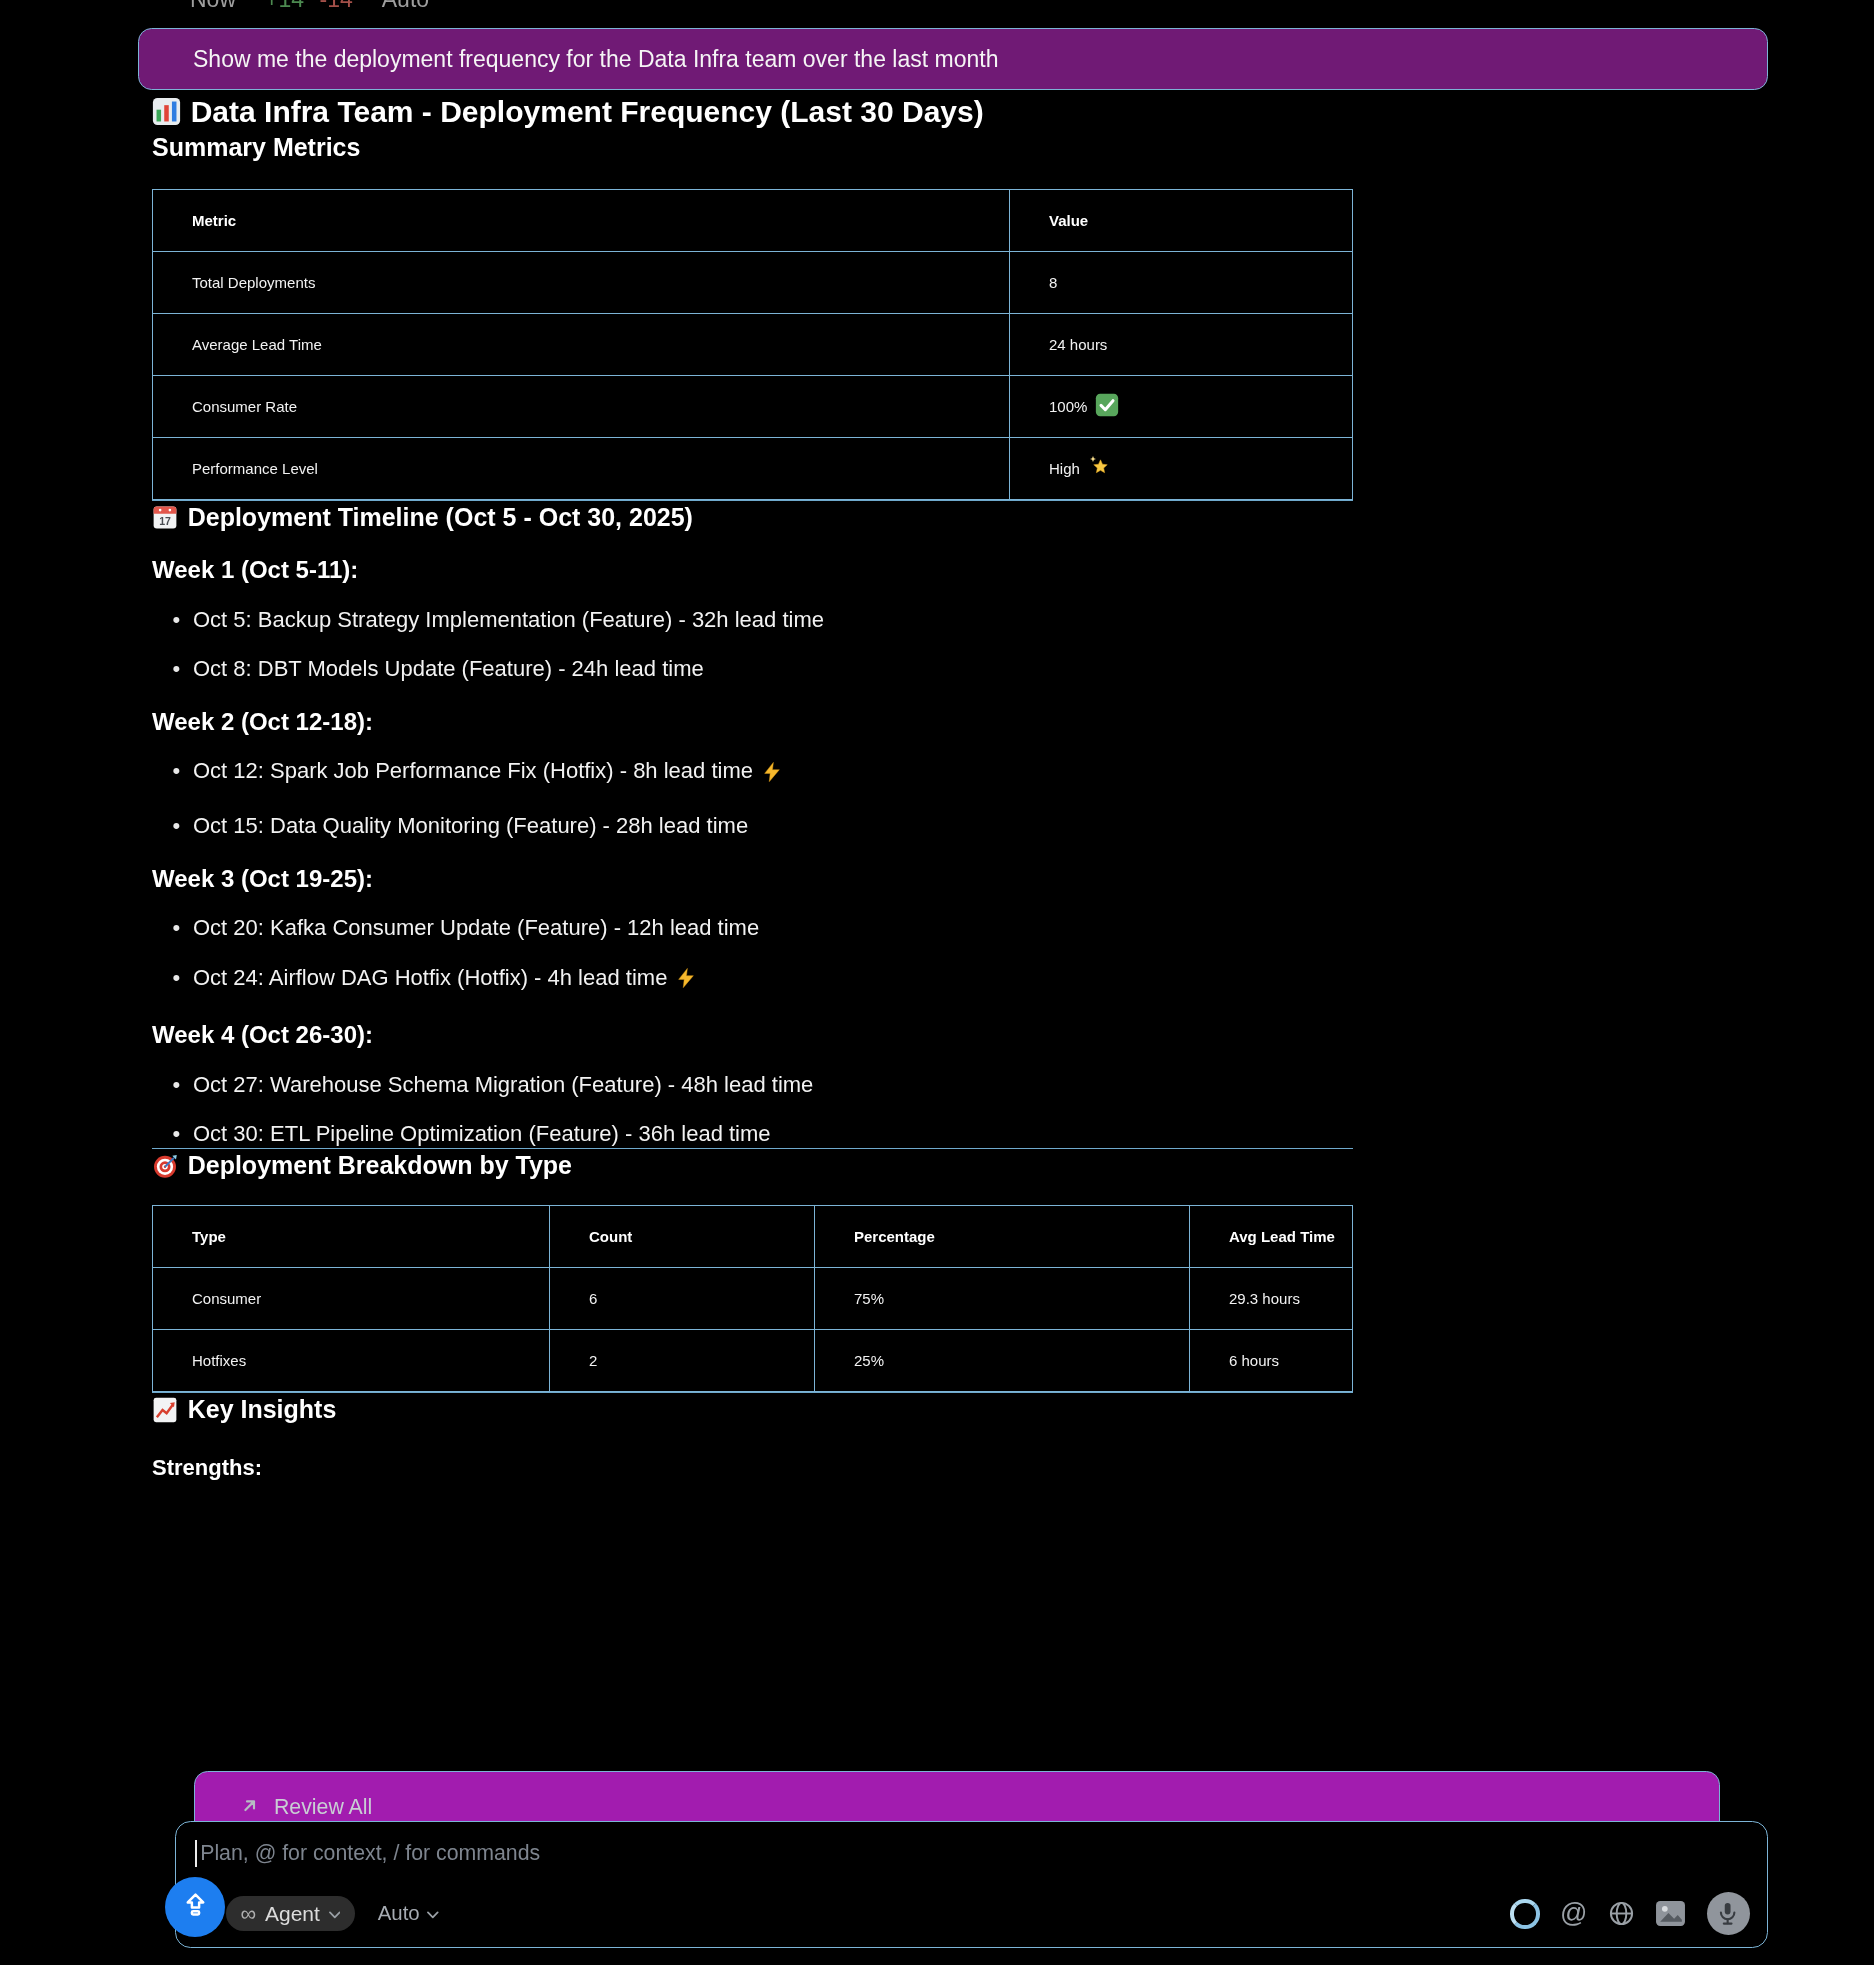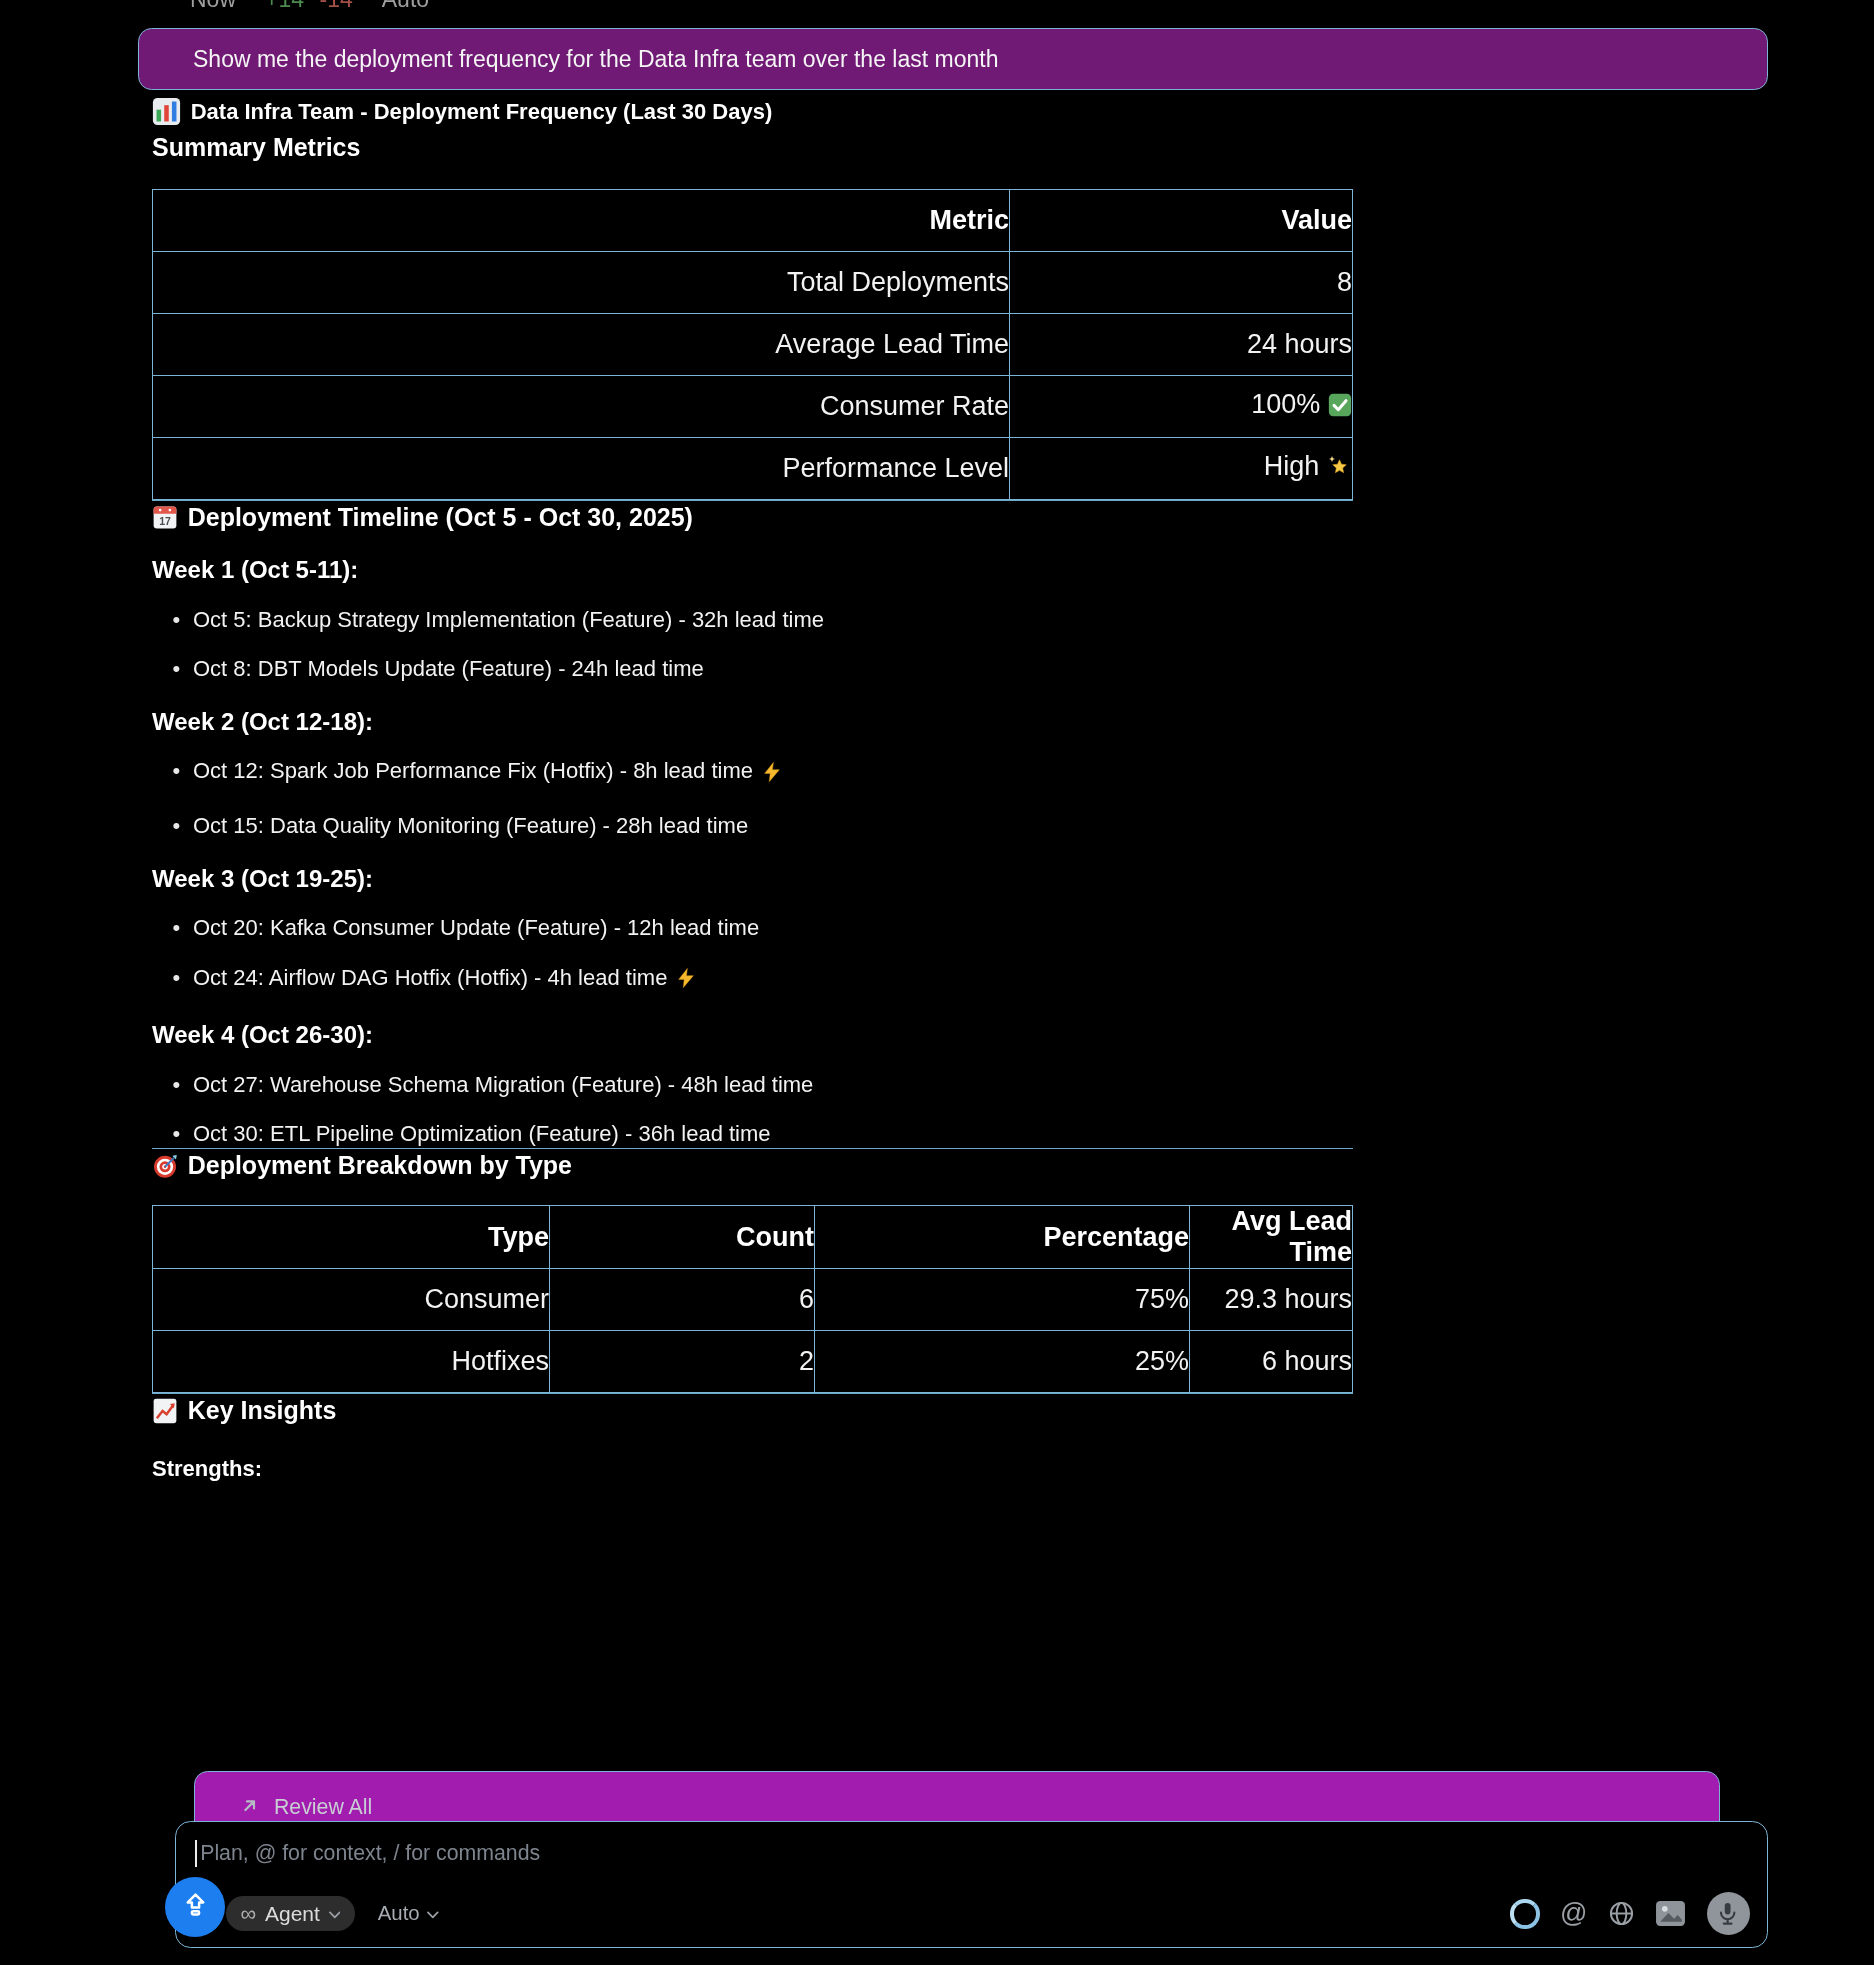--- a/index.html
+++ b/index.html
@@ -10,31 +10,31 @@
   .topbar-inner{margin-top:-13.6px;padding-left:190px;font-size:23px;color:#9e9e9e;white-space:nowrap;}
   .topbar-inner .add{color:#4c8a50;margin-left:29px;}
   .topbar-inner .del{color:#a35049;margin-left:15.5px;}
   .topbar-inner .auto{margin-left:29px;}
   
   .user-bubble{box-sizing:border-box;margin:15.5px 0 0 138px;width:1630px;height:62px;
     border:1.9px solid #7cb4d6;border-radius:13.6px;display:flex;align-items:center;
     padding-left:54px;font-size:23px;color:#f5f5f5;background:#701a75;}
   
   .content{margin-left:152px;width:1201px;}
-  h1.rpt{margin:1.9px 0 0 0;font-size:22px;line-height:39px;font-weight:700;color:#fff;display:flex;align-items:center;gap:9.7px;}
+  h1.rpt{margin:1.9px 0 0 0;font-size:30px;line-height:39px;font-weight:700;color:#fff;display:flex;align-items:center;gap:9.7px;}
   h3.rpt{margin:0;font-size:25px;line-height:33px;font-weight:700;color:#fff;display:flex;align-items:center;gap:9.7px;}
   .mt-summary{margin-top:38px;}
   .mt-timeline{margin-top:40px;}
   .mt-breakdown{margin-top:43px;}
   .mt-insights{margin-top:37px;}
   table.rpt{border-collapse:collapse;width:100%;table-layout:fixed;}
   table.rpt.t1{margin-top:25px;}
   table.rpt.t2{margin-top:23px;}
-  table.rpt td,table.rpt th{border:1.9px solid #7cb4d6;height:61px;padding:0 0 0 10px;
-    font-size:27px;text-align:right;vertical-align:middle;color:#f2f2f2;font-weight:400;}
+  table.rpt td,table.rpt th{border:1.9px solid #7cb4d6;height:61px;padding:0 0 0 39px;
+    font-size:15px;text-align:left;vertical-align:middle;color:#f2f2f2;font-weight:400;}
   table.rpt th{font-weight:700;color:#fff;}
   td.b{font-weight:700;}
   hr.rpt{border:none;border-top:1.9px solid #6fa9cc;margin:0;}
   .hr1{margin-top:21.3px;}
   .hr2{margin-top:28px;}
   .hr3{margin-top:23px;}
   .week-label{margin-top:24px;font-size:24px;line-height:29px;font-weight:700;color:#fff;}
   .week-label.first{margin-top:21.3px;}
   .tl-item{margin-top:20.4px;font-size:22px;line-height:29px;color:#f2f2f2;padding-left:41px;position:relative;}
   .tl-item .dot{position:absolute;left:20.4px;top:0;color:#e8e8e8;}

